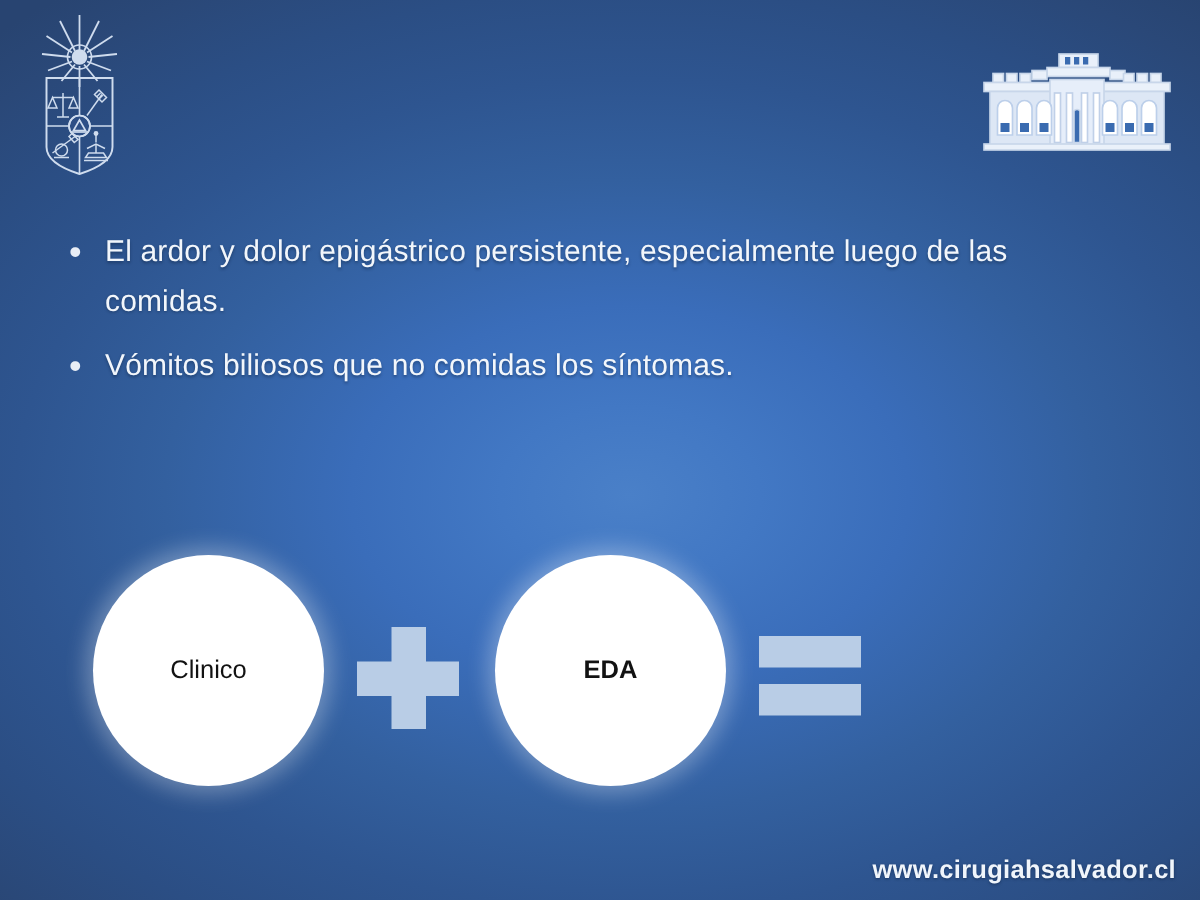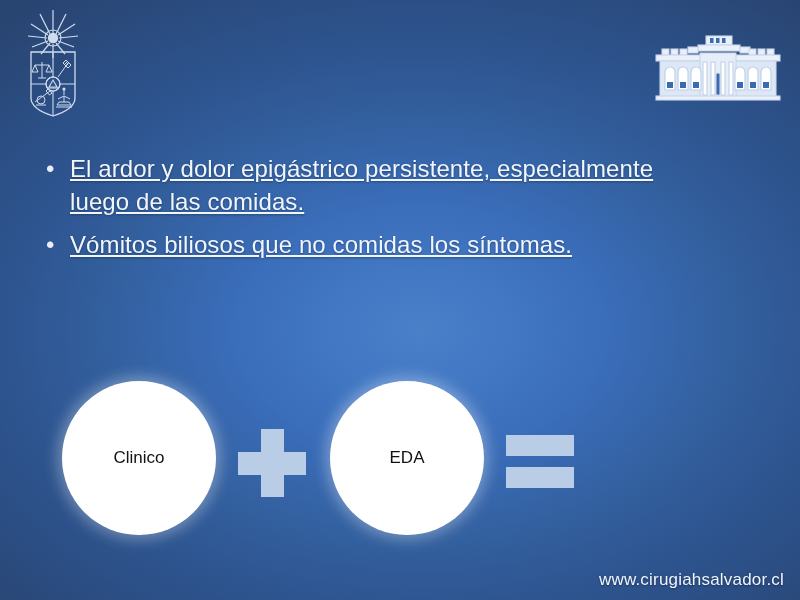--- a/index.html
+++ b/index.html
@@ -59,32 +59,31 @@
     font-size: 24px;
     line-height: 33px;
     width: 30px;
     flex: 0 0 30px;
     text-align: left;
     padding-left: 6px;
     box-sizing: border-box;
   }
   .bullet-text {
     color: #f2f6fb;
-    font-size: 24px;
+    font-size: 20px;
     line-height: 33px;
     letter-spacing: 0.1px;
     text-shadow: 0 1px 2px rgba(12,30,60,0.45);
-    text-decoration: underline;
   }
 
   
   #diagram {
     position: absolute;
     left: 0;
-    top: 381px;
+    top: 370px;
     width: 648px;
     height: 160px;
   }
   .circle {
     position: absolute;
     top: 0;
     width: 154px;
     height: 154px;
     border-radius: 50%;
     background: #ffffff;
@@ -94,21 +93,21 @@
     box-shadow: 0 0 14px 5px rgba(255,255,255,0.30);
   }
   .circle-label {
     color: #121212;
     font-size: 17px;
     line-height: 20px;
     text-align: center;
     padding: 0 8px;
   }
   #circle-clinico   { left: 62px; }
-  #circle-eda       { left: 330px; }
+  #circle-eda       { left: 330px; font-weight: bold; }
   #circle-diagnostico { left: 598px; }
 
   .plus-sign {
     position: absolute;
     left: 238px;
     top: 48px;
     width: 68px;
     height: 68px;
   }
   .plus-sign .bar {
@@ -145,21 +144,21 @@
   .equals-sign .eq-top { top: 0; }
   .equals-sign .eq-bottom { top: 32px; }
 
   
   #footer-url {
     position: absolute;
     right: 16px;
     bottom: 10px;
     color: #f0f5fb;
     font-size: 17px;
-    font-weight: normal;
+    font-weight: bold;
     letter-spacing: 0.2px;
     text-shadow: 0 1px 2px rgba(10,25,55,0.5);
   }
 </style>
 </head>
 <body>
 
 <div id="slide">
 
   <div id="uchile-logo">

